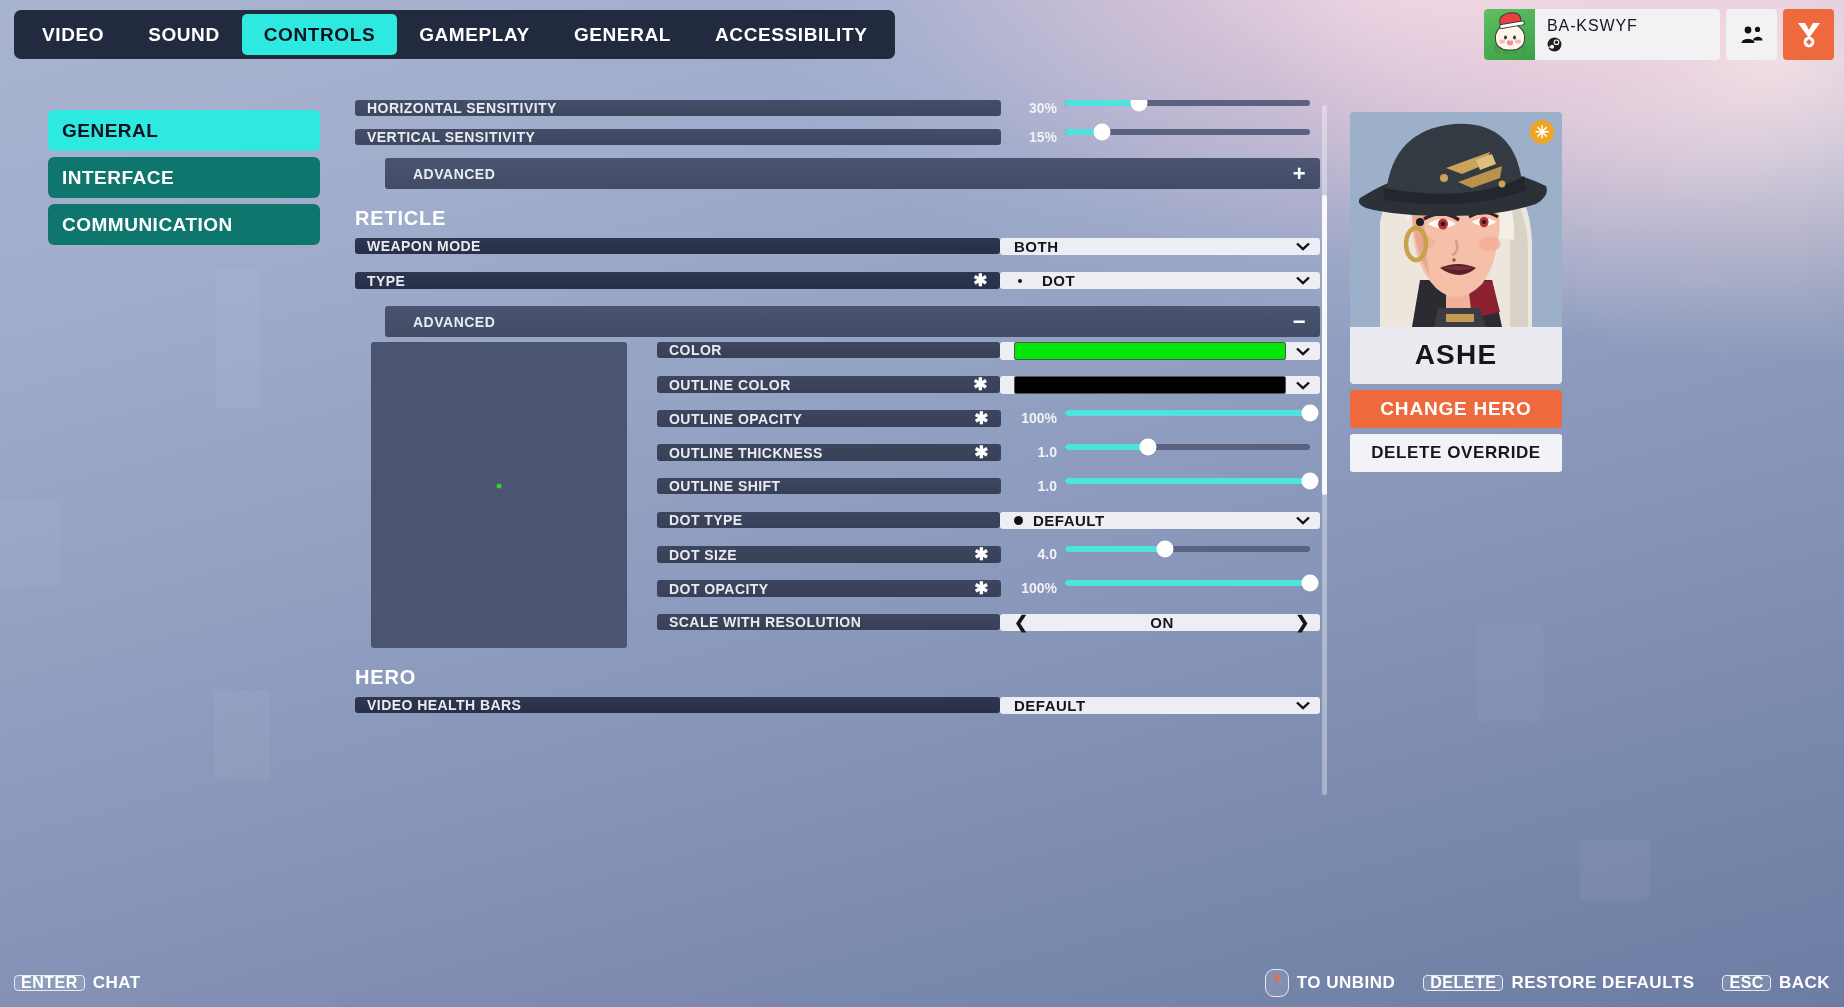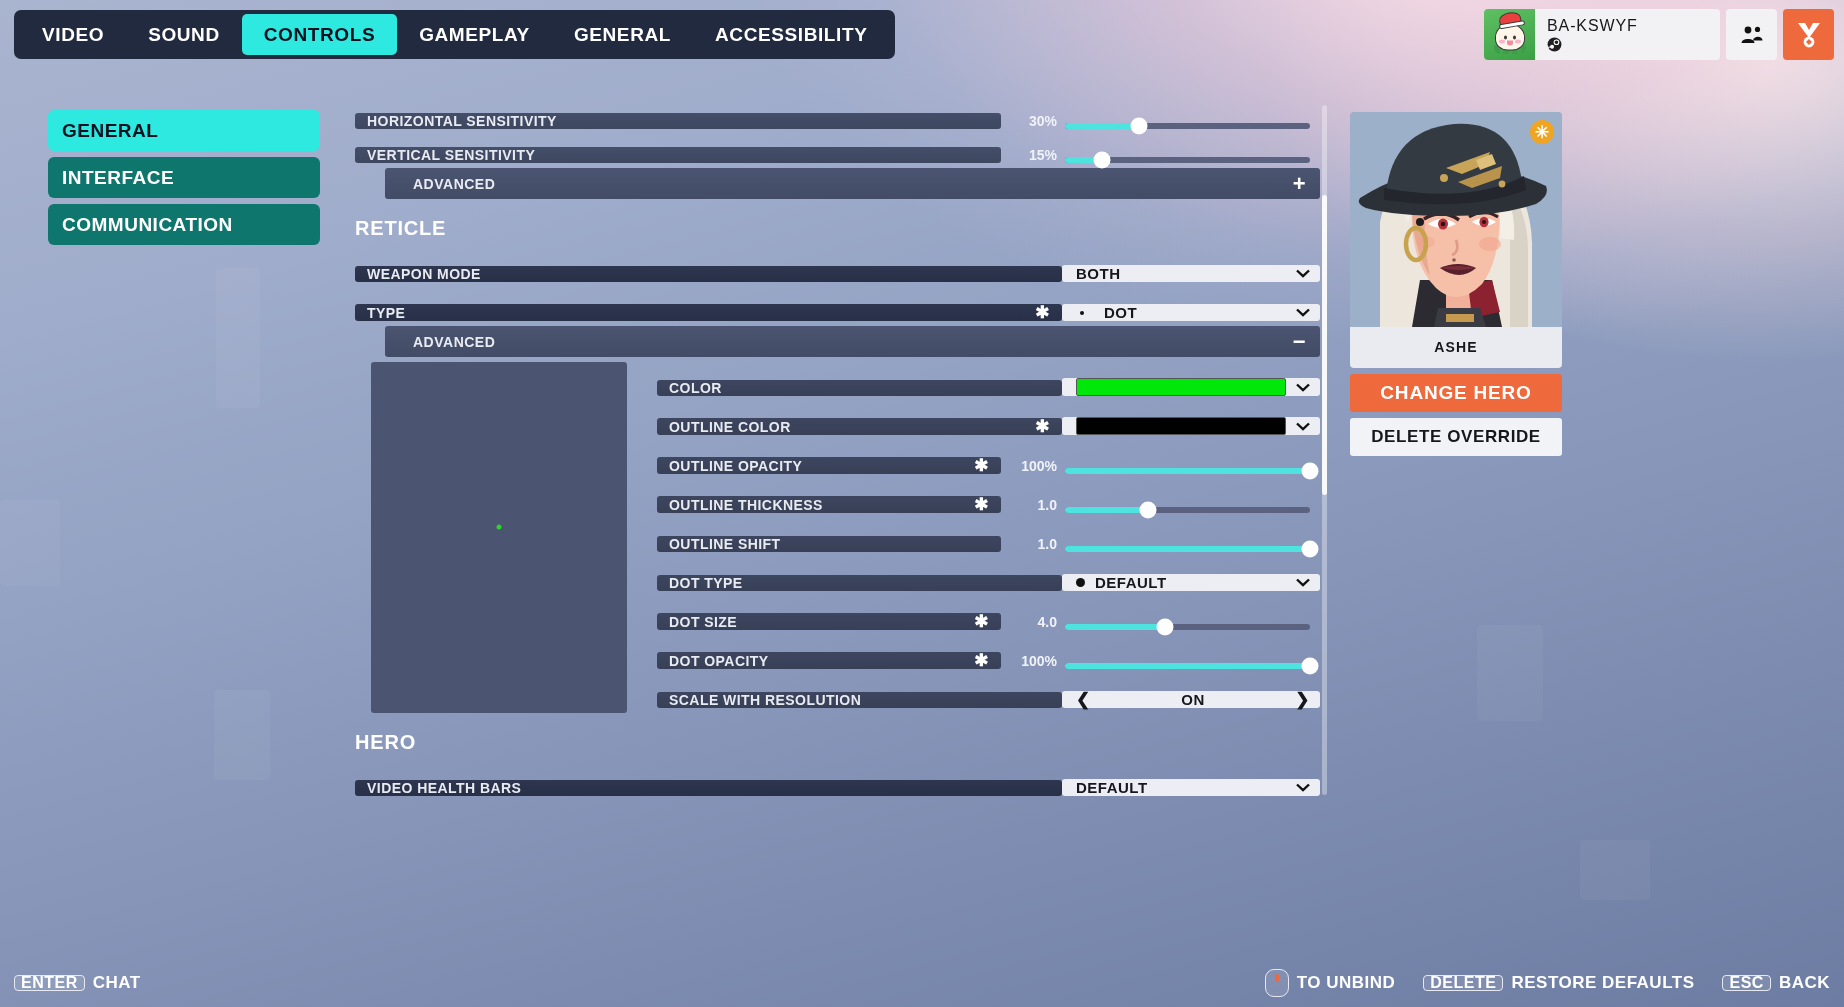--- a/index.html
+++ b/index.html
@@ -113,22 +113,22 @@
   .side-item.active { background: #2ee9e0; color: #0d1220; }
 
   
   .settings {
     position: absolute; left: 355px; top: 100px;
     width: 965px; height: 705px;
     overflow: hidden;
     z-index: 8;
   }
   .row {
-    display: flex; align-items: flex-end;
-    height: 29px; margin-bottom: 5px;
+    display: flex; align-items: flex-start;
+    height: 29px; 
   }
   .row.tall { height: 34px; }
   .lbl {
     background: linear-gradient(180deg,#454e68,#3e4760);
     color: #e9ebf2;
     font-size: 14px; font-weight: bold; letter-spacing: 0.45px;
     display: flex; align-items: center;
     padding: 0 12px;
     border-radius: 3px;
     flex: 1; min-width: 0;
@@ -148,21 +148,21 @@
   .track {
     position: relative; height: 6px; width: 100%;
     background: #5b6280; border-radius: 3px;
   }
   .fill { position: absolute; left: 0; top: 0; bottom: 0; background: #4fe3e0; border-radius: 3px; }
   .knob {
     position: absolute; top: 50%; transform: translate(-50%,-50%);
     width: 17px; height: 17px; background: #ffffff; border-radius: 50%;
   }
   .dd {
-    width: 258px; flex: none;
+    width: 320px; flex: none;
     background: #edeef3; border-radius: 3px;
     display: flex; align-items: center;
     padding: 0 10px 0 14px;
     color: #15171d; font-size: 15px; font-weight: bold; letter-spacing: 0.5px;
     cursor: pointer; gap: 10px;
   }
   .dd .ddtext { flex: 1; white-space: nowrap; overflow: hidden; }
   .chev { width: 14px; height: 9px; flex: none; }
   .swatch { flex: 1; height: 18px; border: 1px solid #555; border-radius: 2px; }
   .bullet-dot { width: 9px; height: 9px; background: #111; border-radius: 50%; flex: none; }
@@ -217,21 +217,21 @@
   }
   .hero-badge {
     position: absolute; right: 8px; top: 8px;
     width: 24px; height: 24px; border-radius: 50%;
     background: #f0a522; color: #fff;
     display: flex; align-items: center; justify-content: center;
     font-size: 17px; font-weight: bold; z-index: 4;
   }
   .hero-name {
     text-align: center; color: #15171d;
-    font-size: 14px; font-weight: bold; letter-spacing: 1.2px;
+    font-size: 28px; font-weight: bold; letter-spacing: 1.2px;
     padding: 12px 3px 13px;
   }
   .btn-change {
     margin-top: 6px; height: 38px; background: #ee6a3c;
     color: #fff; font-size: 19px; font-weight: bold; letter-spacing: 0.8px;
     display: flex; align-items: center; justify-content: center;
     border-radius: 3px; cursor: pointer;
   }
   .btn-delete {
     margin-top: 6px; height: 38px; background: #f2f3f6;

